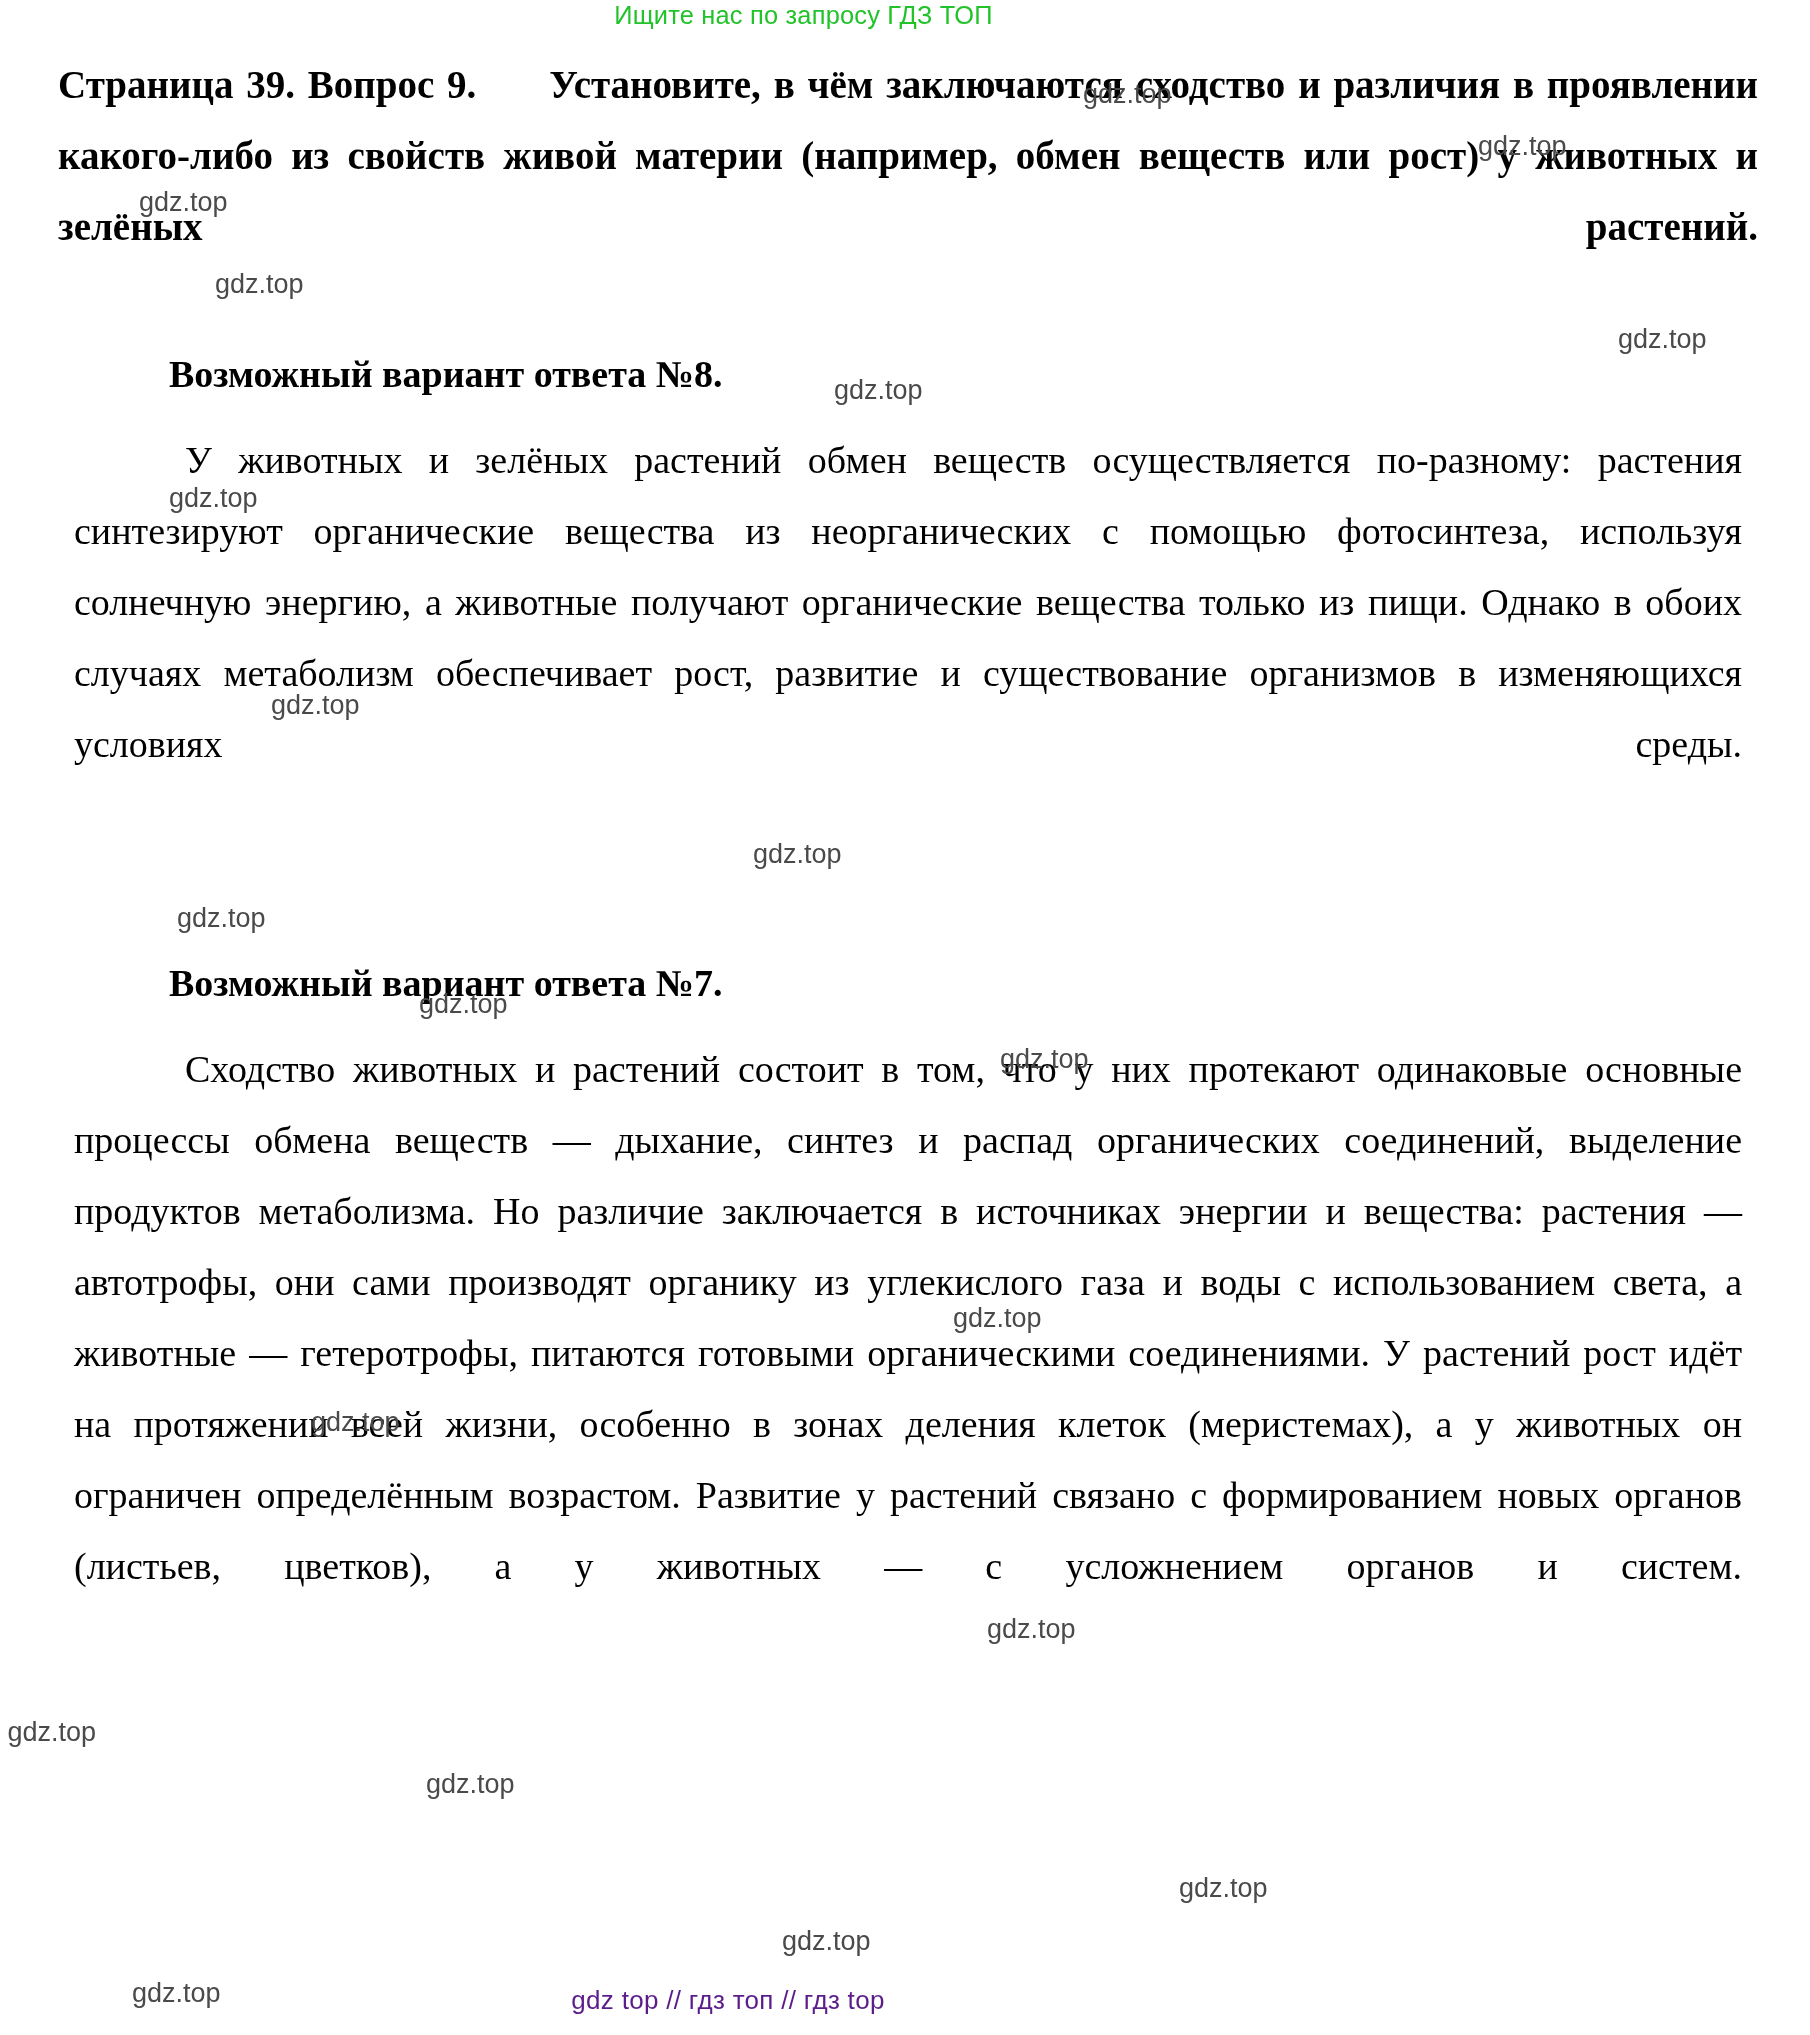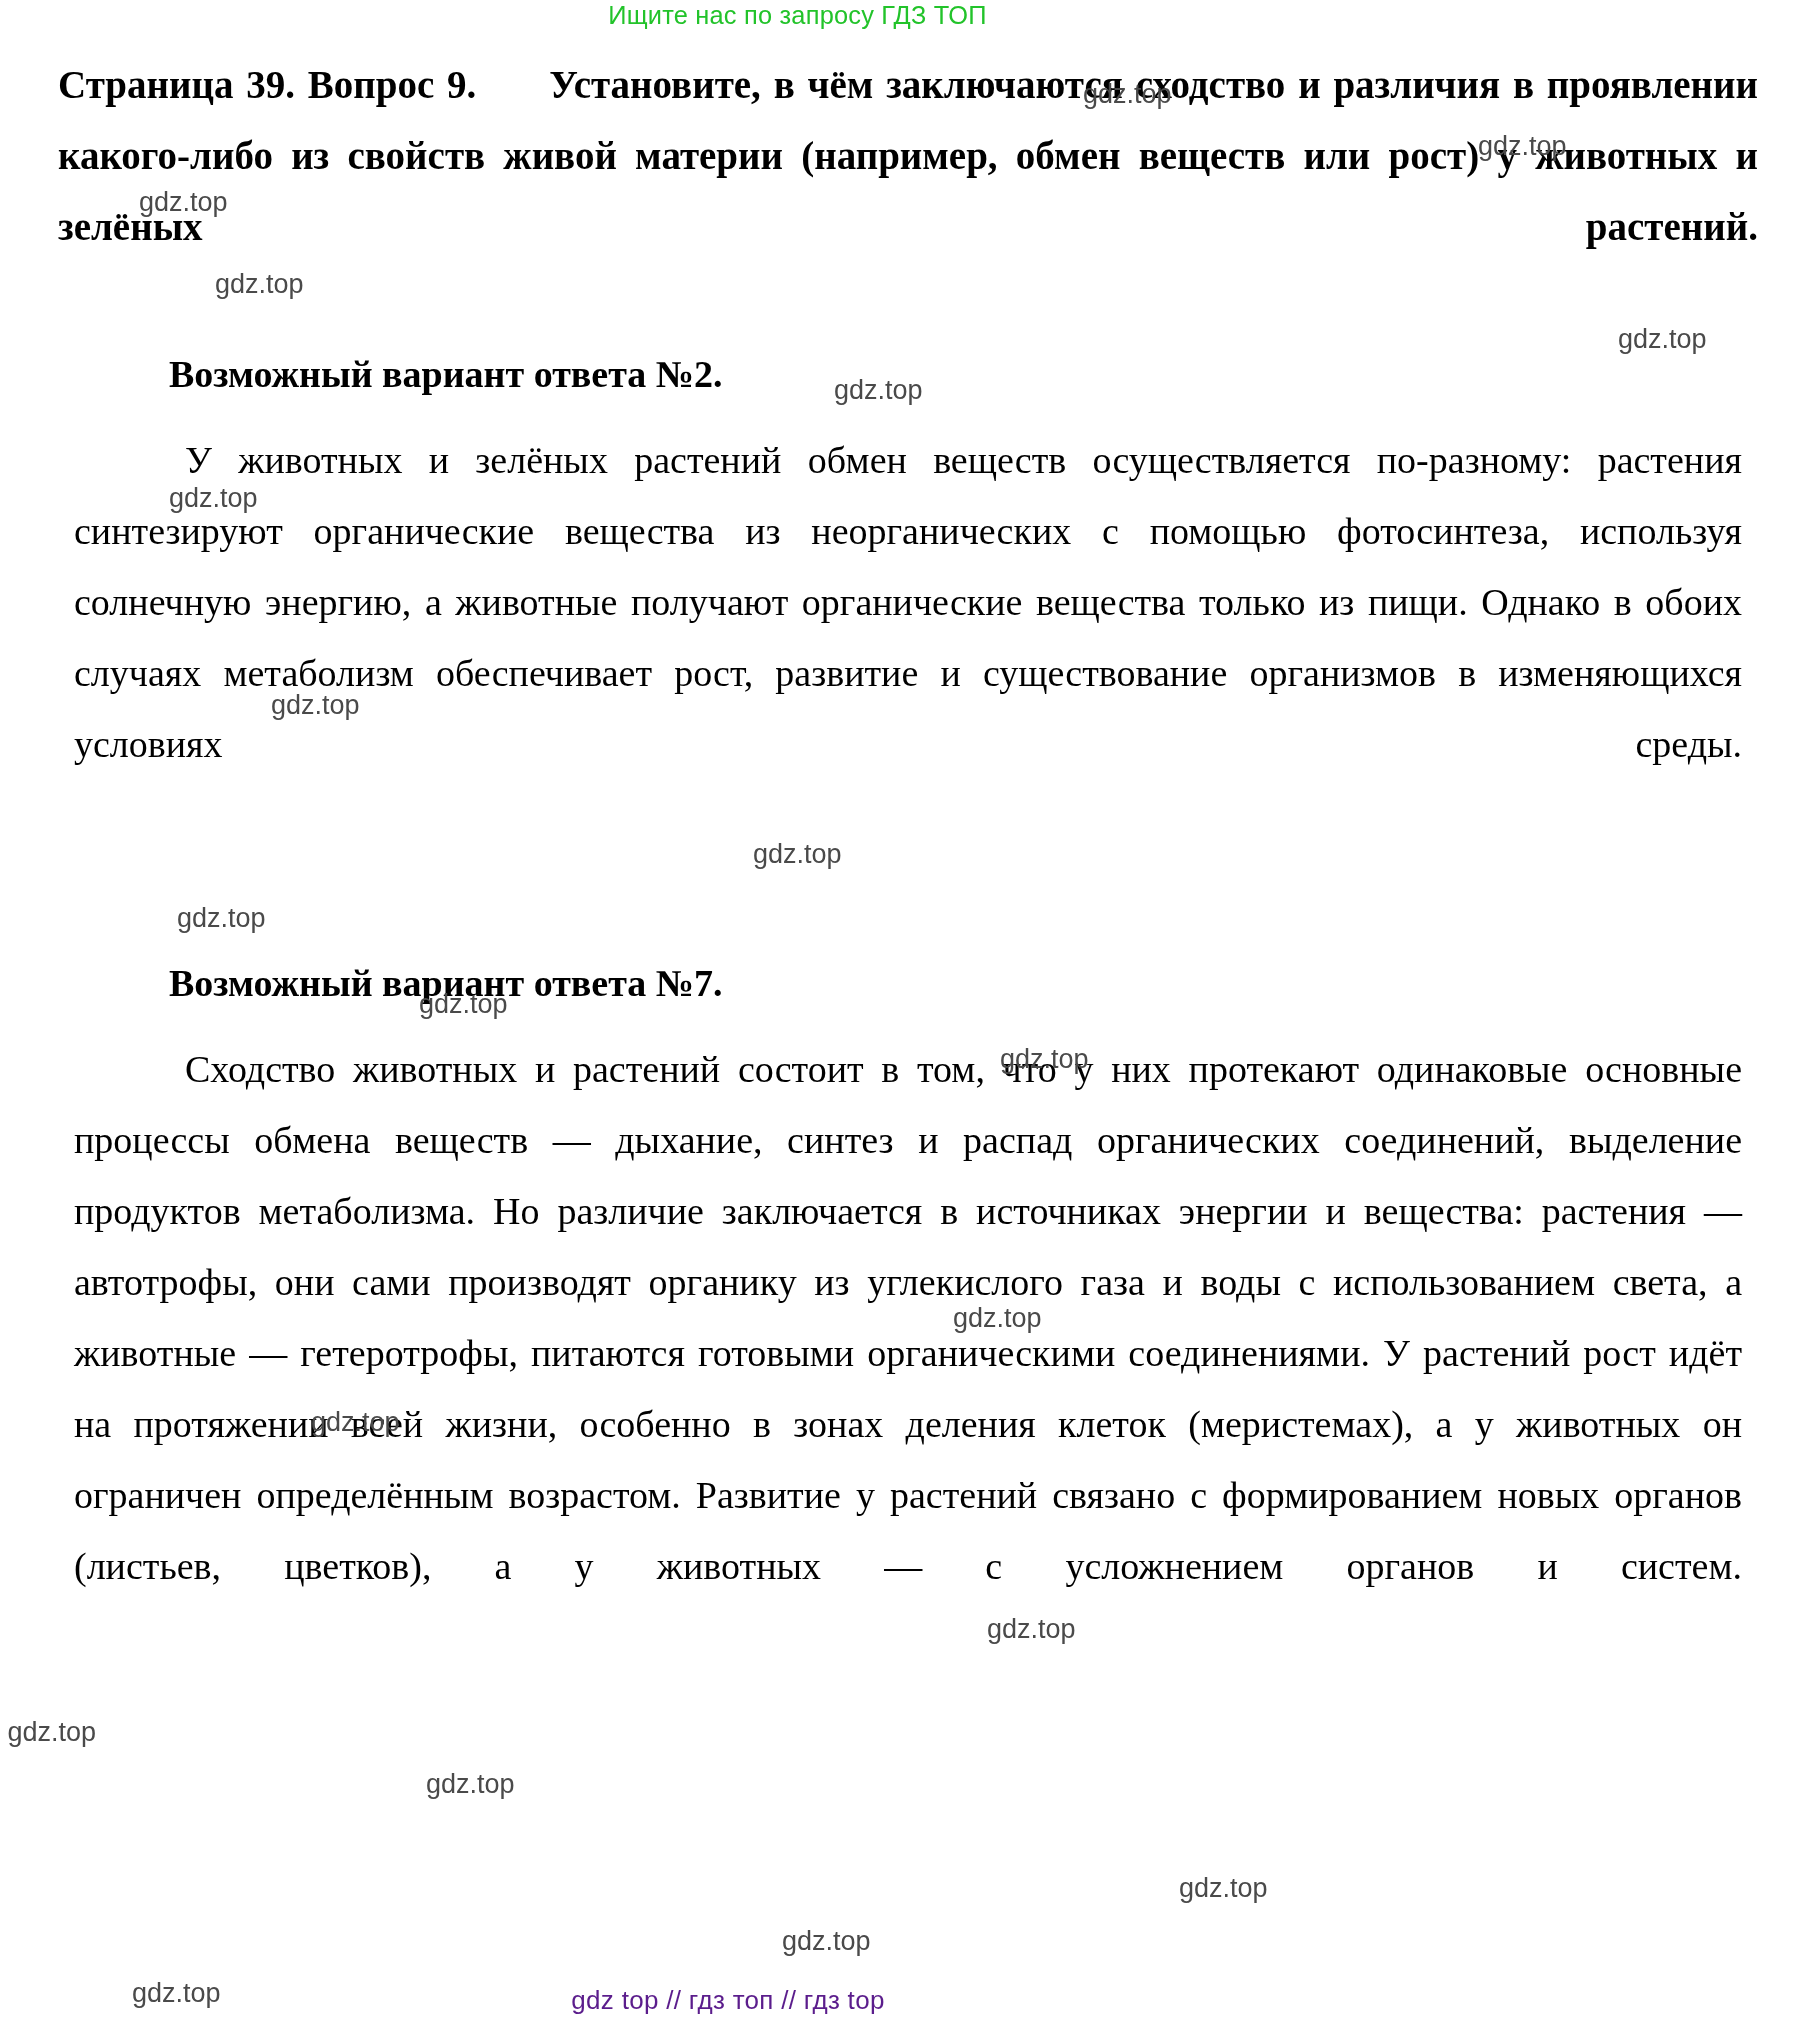--- a/index.html
+++ b/index.html
@@ -20,21 +20,21 @@
   .page {
     position: relative;
     width: 1811px;
     height: 2036px;
   }
 
   
   .promo-bar {
     position: absolute;
     top: 0px;
-    left: 11px;
+    left: 17px;
     width: 1573px;
     text-align: center;
     z-index: 5;
   }
   .promo-text {
     font-family: "Liberation Sans", "DejaVu Sans", sans-serif;
     font-size: 25.4px;
     line-height: 30px;
     color: #22c32a;
     letter-spacing: 0.2px;
@@ -135,21 +135,21 @@
   <div class="promo-bar">
     <span class="promo-text">Ищите нас по запросу ГДЗ ТОП</span>
   </div>
 
   <div class="content">
 
     <p class="q-heading">
       <span class="q-label">Страница 39. Вопрос 9.</span><span class="q-gap"></span><span>Установите, в чём заключаются сходство и различия в проявлении какого-либо из свойств живой материи (например, обмен веществ или рост) у животных и зелёных растений.</span>
     </p>
 
-    <h2 class="variant-heading">Возможный вариант ответа №2.</h2>
+    <h2 class="variant-heading">Возможный вариант ответа №8.</h2>
 
     <p class="para">У животных и зелёных растений обмен веществ осуществляется по-разному: растения синтезируют органические вещества из неорганических с помощью фотосинтеза, используя солнечную энергию, а животные получают органические вещества только из пищи. Однако в обоих случаях метаболизм обеспечивает рост, развитие и существование организмов в изменяющихся условиях среды.</p>
 
     <div class="spacer-1"></div>
 
     <h2 class="variant-heading">Возможный вариант ответа №7.</h2>
 
     <p class="para">Сходство животных и растений состоит в том, что у них протекают одинаковые основные процессы обмена веществ — дыхание, синтез и распад органических соединений, выделение продуктов метаболизма. Но различие заключается в источниках энергии и вещества: растения — автотрофы, они сами производят органику из углекислого газа и воды с использованием света, а животные — гетеротрофы, питаются готовыми органическими соединениями. У растений рост идёт на протяжении всей жизни, особенно в зонах деления клеток (меристемах), а у животных он ограничен определённым возрастом. Развитие у растений связано с формированием новых органов (листьев, цветков), а у животных — с усложнением органов и систем.</p>
 
   </div>

